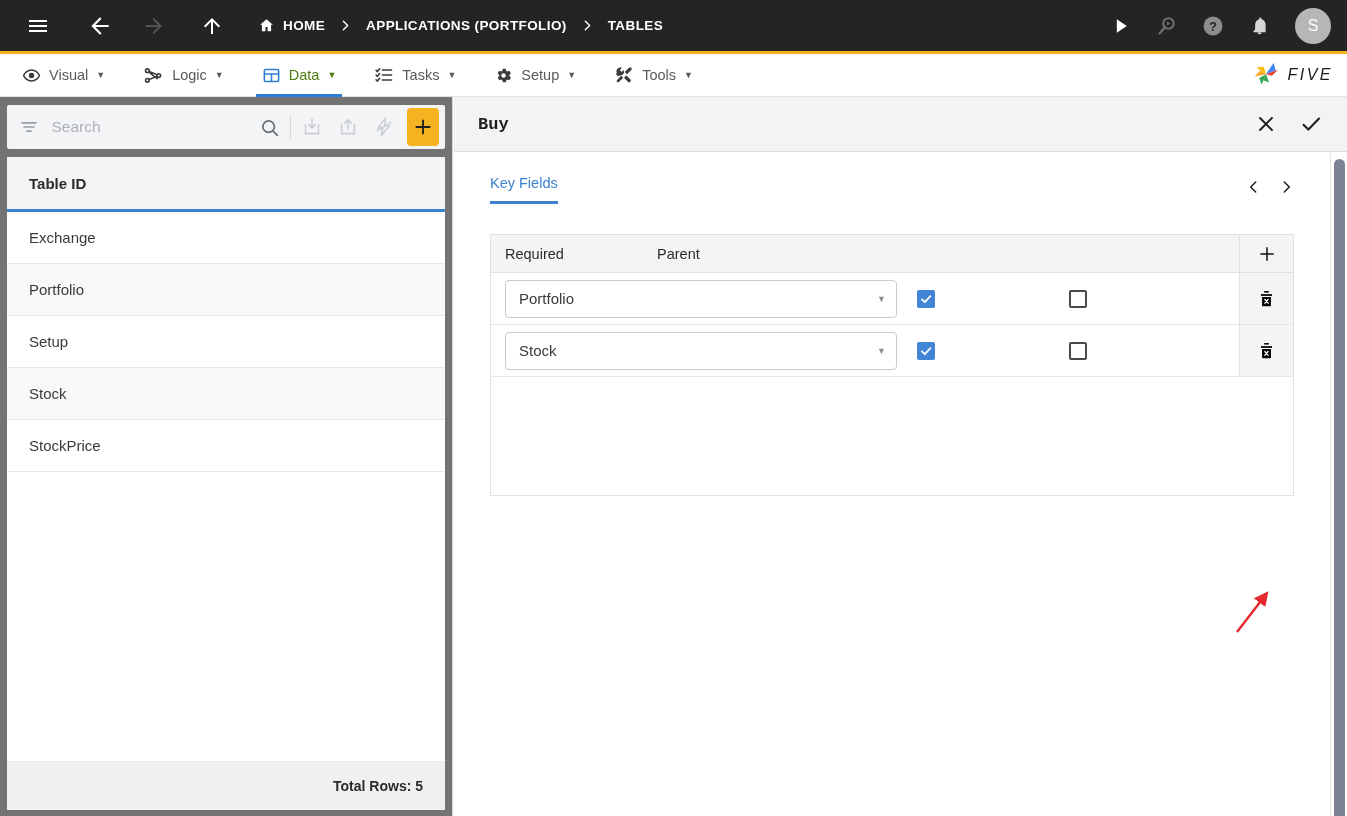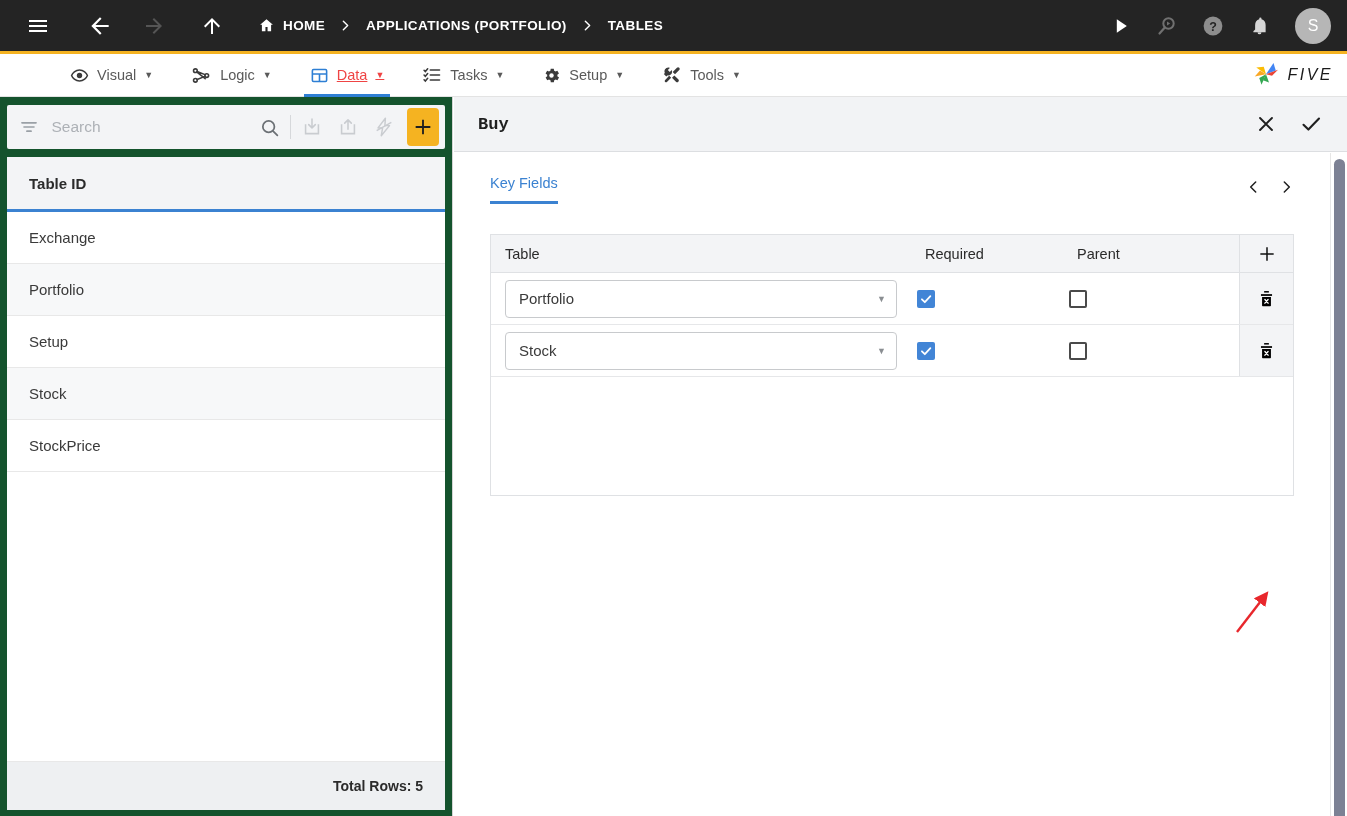--- a/index.html
+++ b/index.html
@@ -37,44 +37,43 @@
     width: 36px; height: 36px; border-radius: 50%; background: #b6b6b6;
     color: #ffffff; display: flex; align-items: center; justify-content: center;
     font-size: 16px; font-weight: 400; margin-left: 12px;
   }
 
   
   .menubar {
     position: absolute; top: 54px; left: 0; width: 1347px; height: 43px;
     background: #ffffff; display: flex; align-items: center;
     border-bottom: 1px solid #e3e3e3;
-    padding-left: 48px;
   }
   .menu-item {
     display: flex; align-items: center; gap: 8px; height: 43px;
     padding: 0 16px; margin-left: 6px; color: #5a5a5a; font-size: 14.5px;
     position: relative; cursor: default;
   }
   .menu-item .mi-ico { color: #3b3b3b; display:flex; align-items:center; }
-  .menu-item.active { color: #ef4444; text-decoration: underline; }
+  .menu-item.active { color: #4d7c0f; }
   .menu-item.active .mi-ico { color: #2e7fd4; }
   .menu-item.active::after {
     content: ""; position: absolute; left: 10px; right: 10px; bottom: 0;
     height: 3px; background: #2e7fd4;
   }
   .caret { font-size: 9px; line-height: 1; }
   .logo {
     margin-left: auto; margin-right: 14px; display: flex; align-items: center; gap: 6px;
   }
   .logo-word { font-size: 16px; letter-spacing: 2.5px; color: #1a1a1a; font-weight: 400; font-style: italic; }
 
   
   .left {
     position: absolute; top: 97px; left: 0; width: 453px; height: 719px;
-    background: #14532d; border-right: 1px solid #d4d4d4;
+    background: #737373; border-right: 1px solid #d4d4d4;
   }
   .searchbar {
     margin: 8px 7px 0 7px; height: 44px; background: #f3f4f6;
     display: flex; align-items: center; padding: 0 6px; border-radius: 2px;
   }
   .filter-ico { width: 38px; display:flex; justify-content:center; color:#9aa0a6; }
   .search-input {
     flex: 1; border: none; background: transparent; outline: none;
     font-size: 15.5px; font-family: "Liberation Sans", sans-serif; color: #333;
     padding-left: 6px;
@@ -467,21 +466,20 @@
             </div>
           </div>
         </div>
 
       </div>
 
       <div class="section" style="padding-top:14px;">
 
         <div class="grid">
           <div class="grid-head">
-            <div class="gh" style="width:420px;">Table</div>
             <div class="gh" style="width:152px;">Required</div>
             <div class="gh" style="width:150px;">Parent</div>
             <div class="gh-add">
               <svg width="20" height="20" viewBox="0 0 24 24">
                   <path d="M11.1 4h1.8v7.1H20v1.8h-7.1V20h-1.8v-7.1H4v-1.8h7.1z" fill="currentColor"></path>
                 </svg>
             </div>
           </div>
 
           <div class="rel-row">

